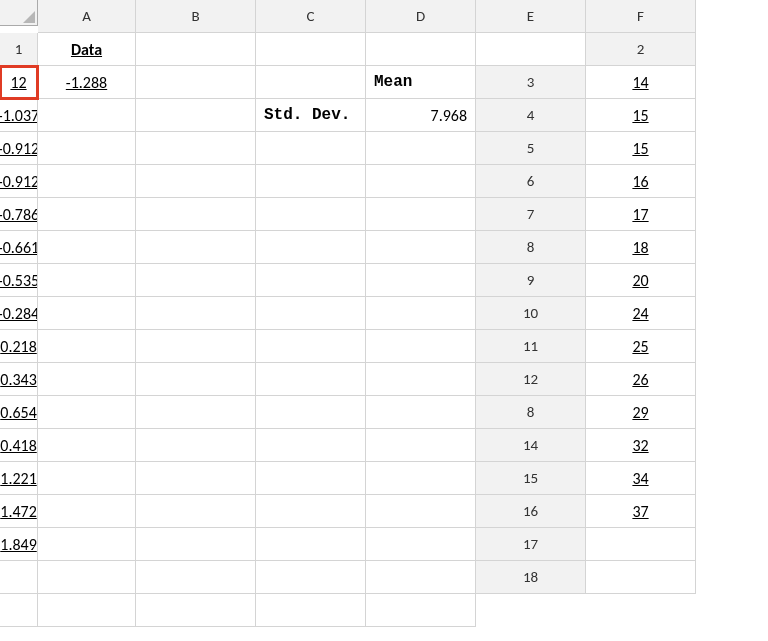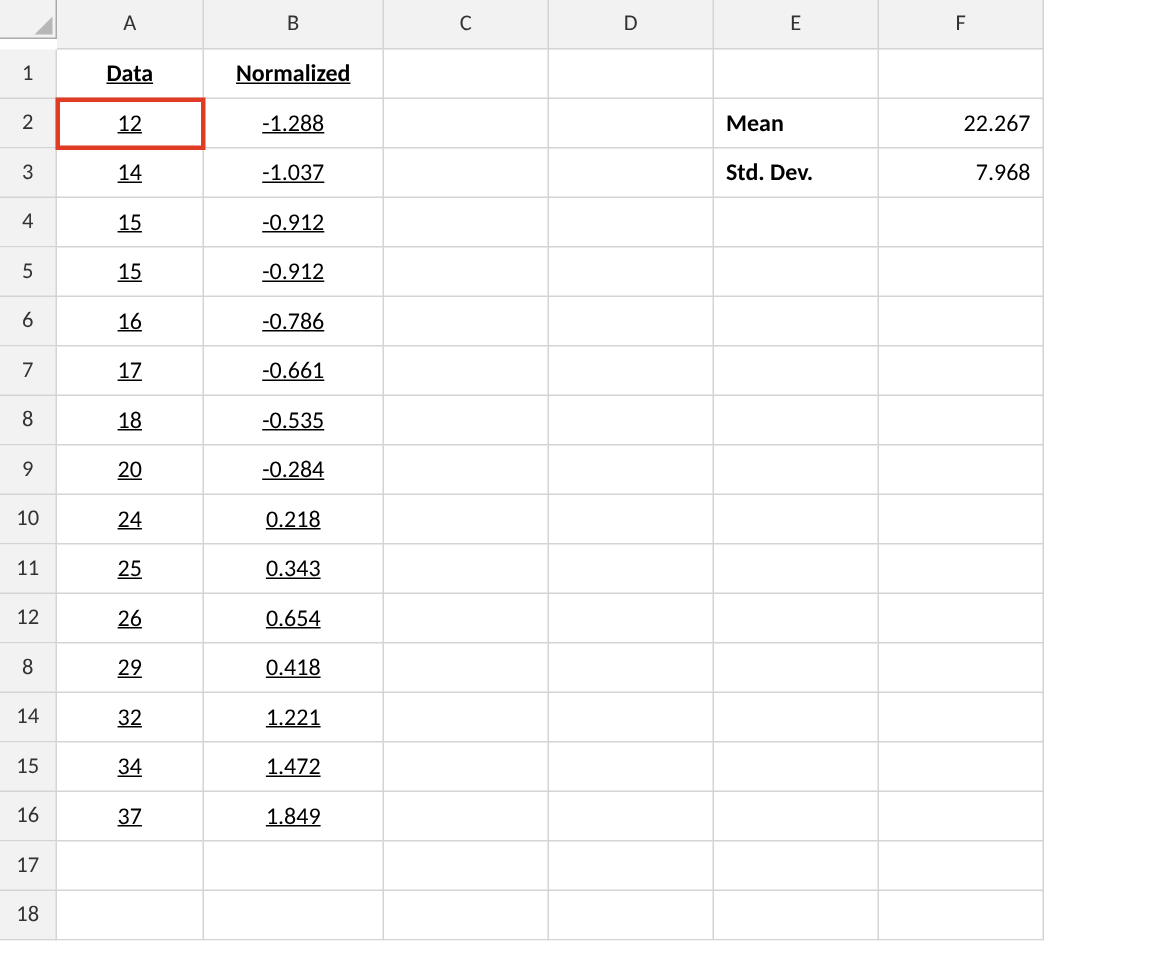--- a/index.html
+++ b/index.html
@@ -51,21 +51,21 @@
       right: 2px;
       bottom: 2px;
       width: 0; height: 0;
       border-left: 12px solid transparent;
       border-bottom: 12px solid #b7b7b7;
     }
     .hdr-row .hcell, .corner { height: 26px; }
     .bold { font-weight: 700; }
     .center { justify-content: center; text-decoration: underline; }
     .right { justify-content: flex-end; }
-    .left { justify-content: flex-start; }
+    .left { justify-content: flex-start; font-family: Liberation Mono, monospace; }
     .selected {
       outline: 3px solid #e03b24;
       outline-offset: -2px;
       z-index: 2;
     }
   </style>
 </head>
 <body>
 
 <div class="sheet">
@@ -73,33 +73,31 @@
   <div class="corner"></div>
   <div class="hcell">A</div>
   <div class="hcell">B</div>
   <div class="hcell">C</div>
   <div class="hcell">D</div>
   <div class="hcell">E</div>
   <div class="hcell">F</div>
 
   <div class="rcell">1</div>
   <div class="cell bold center">Data</div>
-  <div class="cell bold center">Normalized</div>
   <div class="cell"></div>
   <div class="cell"></div>
   <div class="cell"></div>
   <div class="cell"></div>
 
   <div class="rcell">2</div>
   <div class="cell center selected">12</div>
   <div class="cell center">-1.288</div>
   <div class="cell"></div>
   <div class="cell"></div>
   <div class="cell bold left">Mean</div>
-  <div class="cell right">22.267</div>
 
   <div class="rcell">3</div>
   <div class="cell center">14</div>
   <div class="cell center">-1.037</div>
   <div class="cell"></div>
   <div class="cell"></div>
   <div class="cell bold left">Std. Dev.</div>
   <div class="cell right">7.968</div>
 
   <div class="rcell">4</div>

